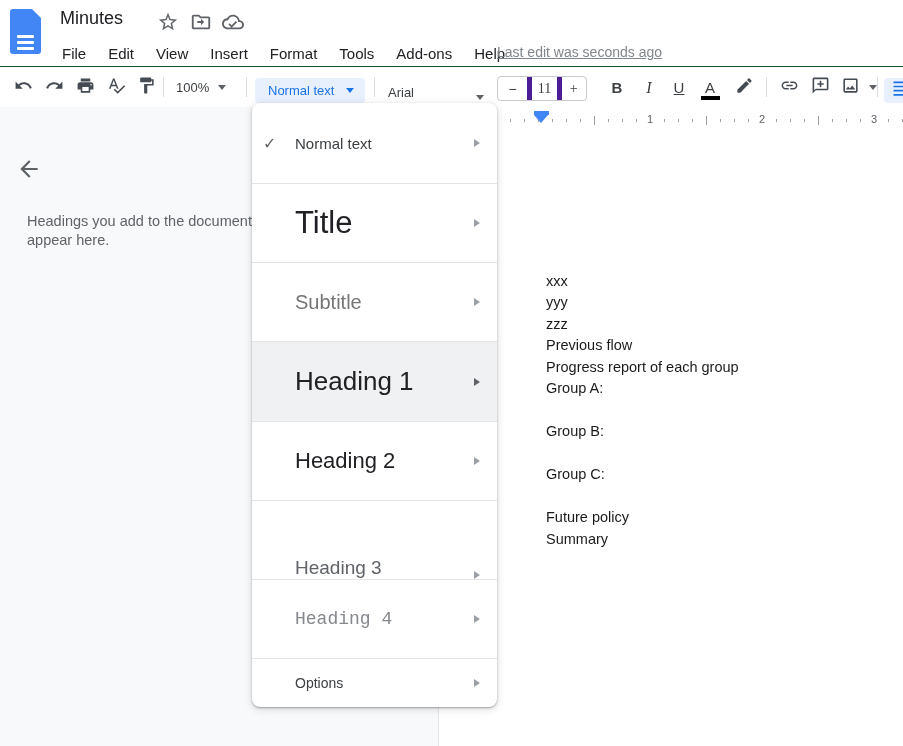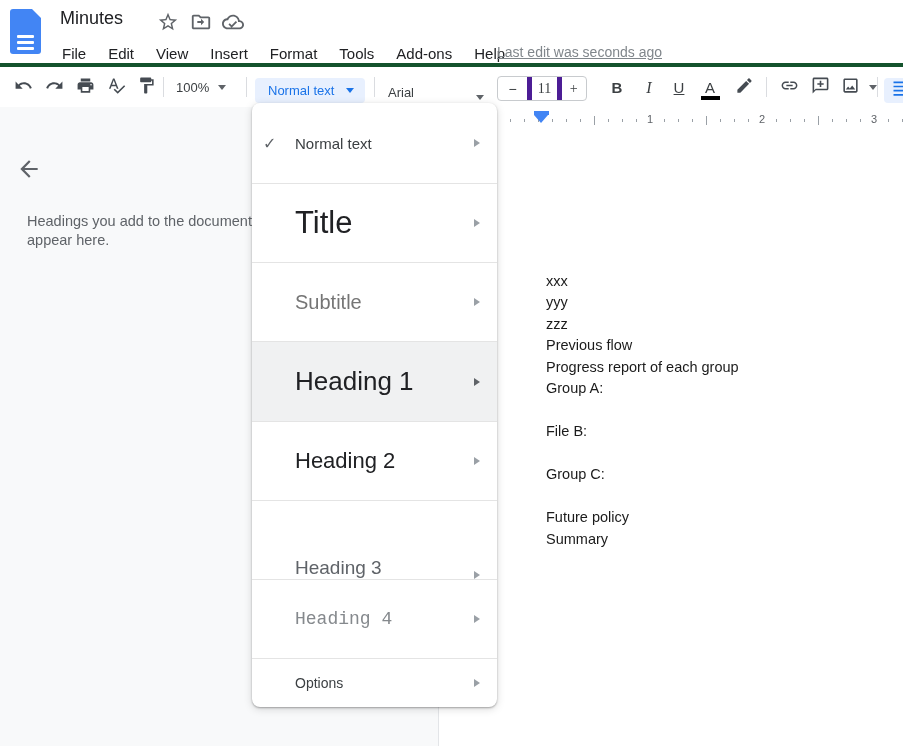--- a/index.html
+++ b/index.html
@@ -1,21 +1,21 @@
 <!DOCTYPE html>
 <html><head>
 <meta charset="utf-8">
 <style>
   * { margin:0; padding:0; box-sizing:border-box; }
   html,body { width:903px; height:746px; overflow:hidden; background:#fff;
               font-family:"Liberation Sans","DejaVu Sans",sans-serif; }
   #app { position:relative; width:903px; height:746px; overflow:hidden; }
 
   
-  .header { position:absolute; left:0; top:0; width:903px; height:67px; background:#fff; border-bottom:4px solid #14532d; }
+  .header { position:absolute; left:0; top:0; width:903px; height:67px; background:#fff; border-bottom:1px solid #14532d; }
   .logo { position:absolute; left:10px; top:9px; width:31px; height:45px; background:#4285f4; border-radius:3px; }
   .logo .fold { position:absolute; right:0; top:0; width:0; height:0;
                 border-left:9px solid transparent; border-top:9px solid #fff; }
   .logo .line { position:absolute; left:7px; height:3px; background:#fff; border-radius:1px; }
   .doc-title { position:absolute; left:60px; top:8px; font-size:18px; color:#202124; }
   .title-icon { position:absolute; top:11px; width:22px; height:22px; color:#5f6368; }
   .title-icon svg { width:22px; height:22px; fill:#5f6368; }
   .menubar { position:absolute; left:51px; top:41px; height:24px; display:flex; align-items:center; }
   .menubar .menu-item { padding:2px 11px; font-size:15px; color:#202124; cursor:default; }
   .last-edit { position:absolute; left:497px; top:44px; font-size:14px; color:#80868b; text-decoration:underline; }
@@ -244,21 +244,21 @@
     </div>
     <div class="doc-text">
       <div class="doc-line"></div>
       <div class="doc-line">xxx</div>
       <div class="doc-line">yyy</div>
       <div class="doc-line">zzz</div>
       <div class="doc-line">Previous flow</div>
       <div class="doc-line">Progress report of each group</div>
       <div class="doc-line">Group A:</div>
       <div class="doc-line"></div>
-      <div class="doc-line">File B:</div>
+      <div class="doc-line">Group B:</div>
       <div class="doc-line"></div>
       <div class="doc-line">Group C:</div>
       <div class="doc-line"></div>
       <div class="doc-line">Future policy</div>
       <div class="doc-line">Summary</div>
     </div>
   </div>
 
   <div class="styles-menu">
     <div class="menu-row mi-normal">

